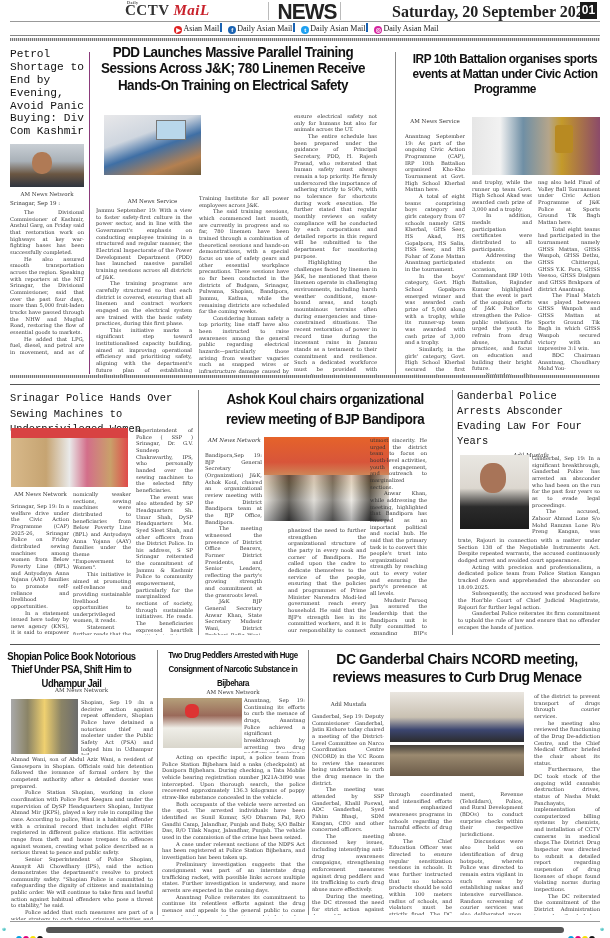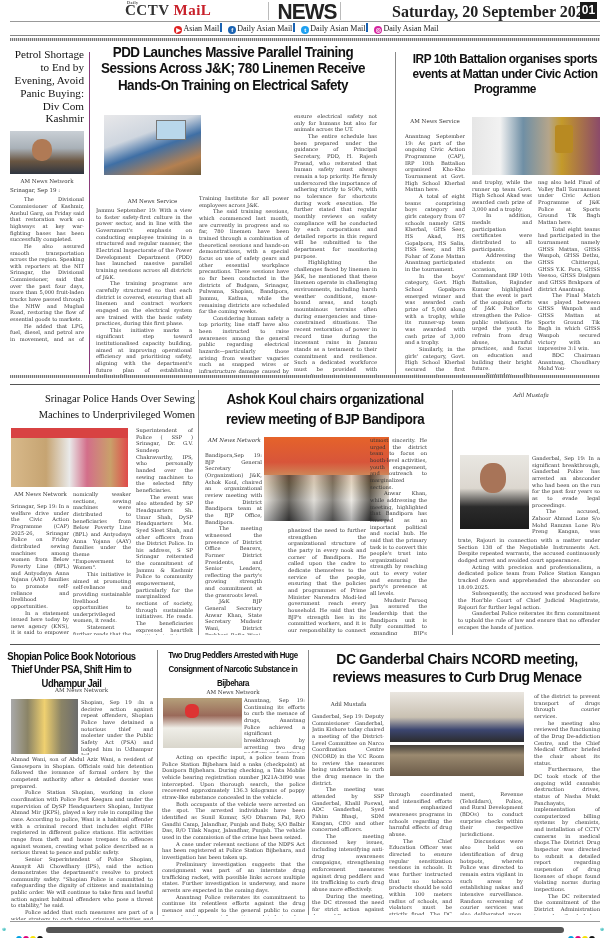--- a/index.html
+++ b/index.html
@@ -1,37 +1,37 @@
 <!DOCTYPE html>
 <html><head>
 <meta charset="utf-8">
 <style>
 *{box-sizing:border-box;margin:0;padding:0}
 html,body{width:610px;height:938px;background:#fff;overflow:hidden}
 body{position:relative;font-family:"DejaVu Serif",serif;color:#222}
 .abs{position:absolute}
 .masthead{left:0;top:0;width:610px;height:40px}
 .logo{left:125px;top:2px;font-family:"Liberation Serif",serif;font-size:15px;font-weight:bold;color:#333;letter-spacing:0.5px}
-.logo .mail{color:#c8202a;}
+.logo .mail{color:#c8202a;font-style:italic}
 .logo .daily{position:absolute;left:2px;top:-2px;font-size:4px;color:#555}
 .vsep{left:268px;top:2px;width:1px;height:18px;background:#bbb}
 .news{left:276px;top:-1px;font-family:"Liberation Sans",sans-serif;font-weight:bold;font-size:22px;letter-spacing:-1px;color:#222;transform:scaleX(0.95)}
 .vsep2{left:340px;top:2px;width:1px;height:18px;background:#bbb}
 .date{left:392px;top:3px;font-family:Liberation Serif, serif;font-weight:bold;font-size:16px;color:#222}
 .pageno{left:580px;top:2px;width:17px;height:17px;background:#1a1a1a;color:#fff;font-family:"Liberation Sans",sans-serif;font-weight:bold;font-size:12px;text-align:center;line-height:17px}
 .rule1{left:10px;top:21px;width:590px;height:1px;background:#999}
 .social{left:0;top:23px;width:610px;text-align:center;font-family:"Liberation Serif",serif;font-size:8px;color:#222;white-space:nowrap}
 .social span.ic{display:inline-block;width:8px;height:8px;border-radius:50%;vertical-align:-1px;margin:0 1px 0 3px;color:#fff;font-size:6px;line-height:8px;text-align:center;font-family:"Liberation Sans",sans-serif;font-weight:bold}
 .social .bar{display:inline-block;width:2px;height:9px;background:#1a63b3;vertical-align:-1px;margin:0 1px}
 .rule2{left:10px;top:35px;width:590px;height:1px;background:#888}
 .hatch{height:3px;background:repeating-linear-gradient(90deg,#777 0 1px,#ddd 1px 2px)}
 .colsep{width:1px;background:#8a3a7a}
 .colsep.gray{background:#888}
 .hl{font-family:"Liberation Sans",sans-serif;font-weight:bold;color:#111;text-align:center;letter-spacing:-0.5px;line-height:1.12}
-.hls{font-family:Liberation Serif, serif;color:#111;text-align:right;line-height:1.15}
+.hls{font-family:Liberation Mono, monospace;color:#111;text-align:left;line-height:1.15}
 .by{font-family:"DejaVu Serif",serif;font-size:5.5px;color:#333}
 .byi{font-style:italic}
 .txt{font-family:"DejaVu Serif",serif;font-size:5.2px;line-height:1.28;color:#333;text-align:justify;hyphens:auto;overflow:hidden}
 .txt p{text-indent:14px}
 .txt p.ni{text-indent:0}
 .photo{overflow:hidden}
 .cmyk{display:inline-block;width:6px;height:6px;border-radius:50%;margin-right:1px}
 </style>
 </head>
 <body>
@@ -166,20 +166,21 @@
   <p class="ni">phasized the need to further strengthen the organizational structure of the party in every nook and corner of Bandipora. He called upon the cadre to dedicate themselves to the service of the people, ensuring that the policies and programmes of Prime Minister Narendra Modi-led government reach every household. He said that the BJP's strength lies in its committed workers, and it is our responsibility to connect with the common man, listen to their concerns, and resolve them with</p>
 </div>
 <div class="abs txt" style="left:370px;top:437px;width:57px;height:198px">
   <p class="ni">utmost sincerity. He urged the district team to focus on booth-level activities, youth engagement, and outreach to marginalized sections.</p>
   <p>Anwar Khan, while addressing the meeting, highlighted that Bandipora has emerged as an important political and social hub. He said that the primary task is to convert this people's trust into organizational strength by reaching out to every voter and ensuring the party's presence at all levels.</p>
   <p>Mudasir Farooq Jan assured the leadership that the Bandipora unit is fully committed to expanding BJP's base. He said that the BJP Bandipora is working tirelessly at the ground level and will continue to spread the vision of the party across the district with dedication and discipline.</p>
 </div>
 <div class="abs colsep gray" style="left:452px;top:390px;height:245px"></div>
 
 <div class="abs" style="left:457px;top:389px;width:148px">
+  <div class="hls" style="font-size:10.4px;line-height:1.45">Ganderbal Police Arrests Absconder Evading Law For Four Years</div>
   <div class="by byi" style="text-align:center;margin-top:3px">Adil Mustafa</div>
 </div>
 <div class="abs photo" style="left:460px;top:455px;width:69px;height:74px;background:linear-gradient(180deg,#e9e7e2 0%,#dcd7cf 45%,#2b2b2b 70%,#1c1c1c 100%)">
   <div style="position:absolute;left:20px;top:8px;width:26px;height:30px;border-radius:45%;background:#a87458"></div>
 </div>
 <div class="abs txt" style="left:532px;top:455px;width:68px;height:80px">
   <p class="ni">Ganderbal, Sep 19: In a significant breakthrough, Ganderbal Police has arrested an absconder who had been on the run for the past four years so as to evade legal proceedings.</p>
   <p>The accused, Zahoor Ahmad Lone S/o Mohd Ramzan Lone R/o Preng Kangan, was wanted by the Hon'ble Court of Chief Judicial Magis-</p>
 </div>
 <div class="abs txt" style="left:458px;top:537px;width:142px;height:98px">

